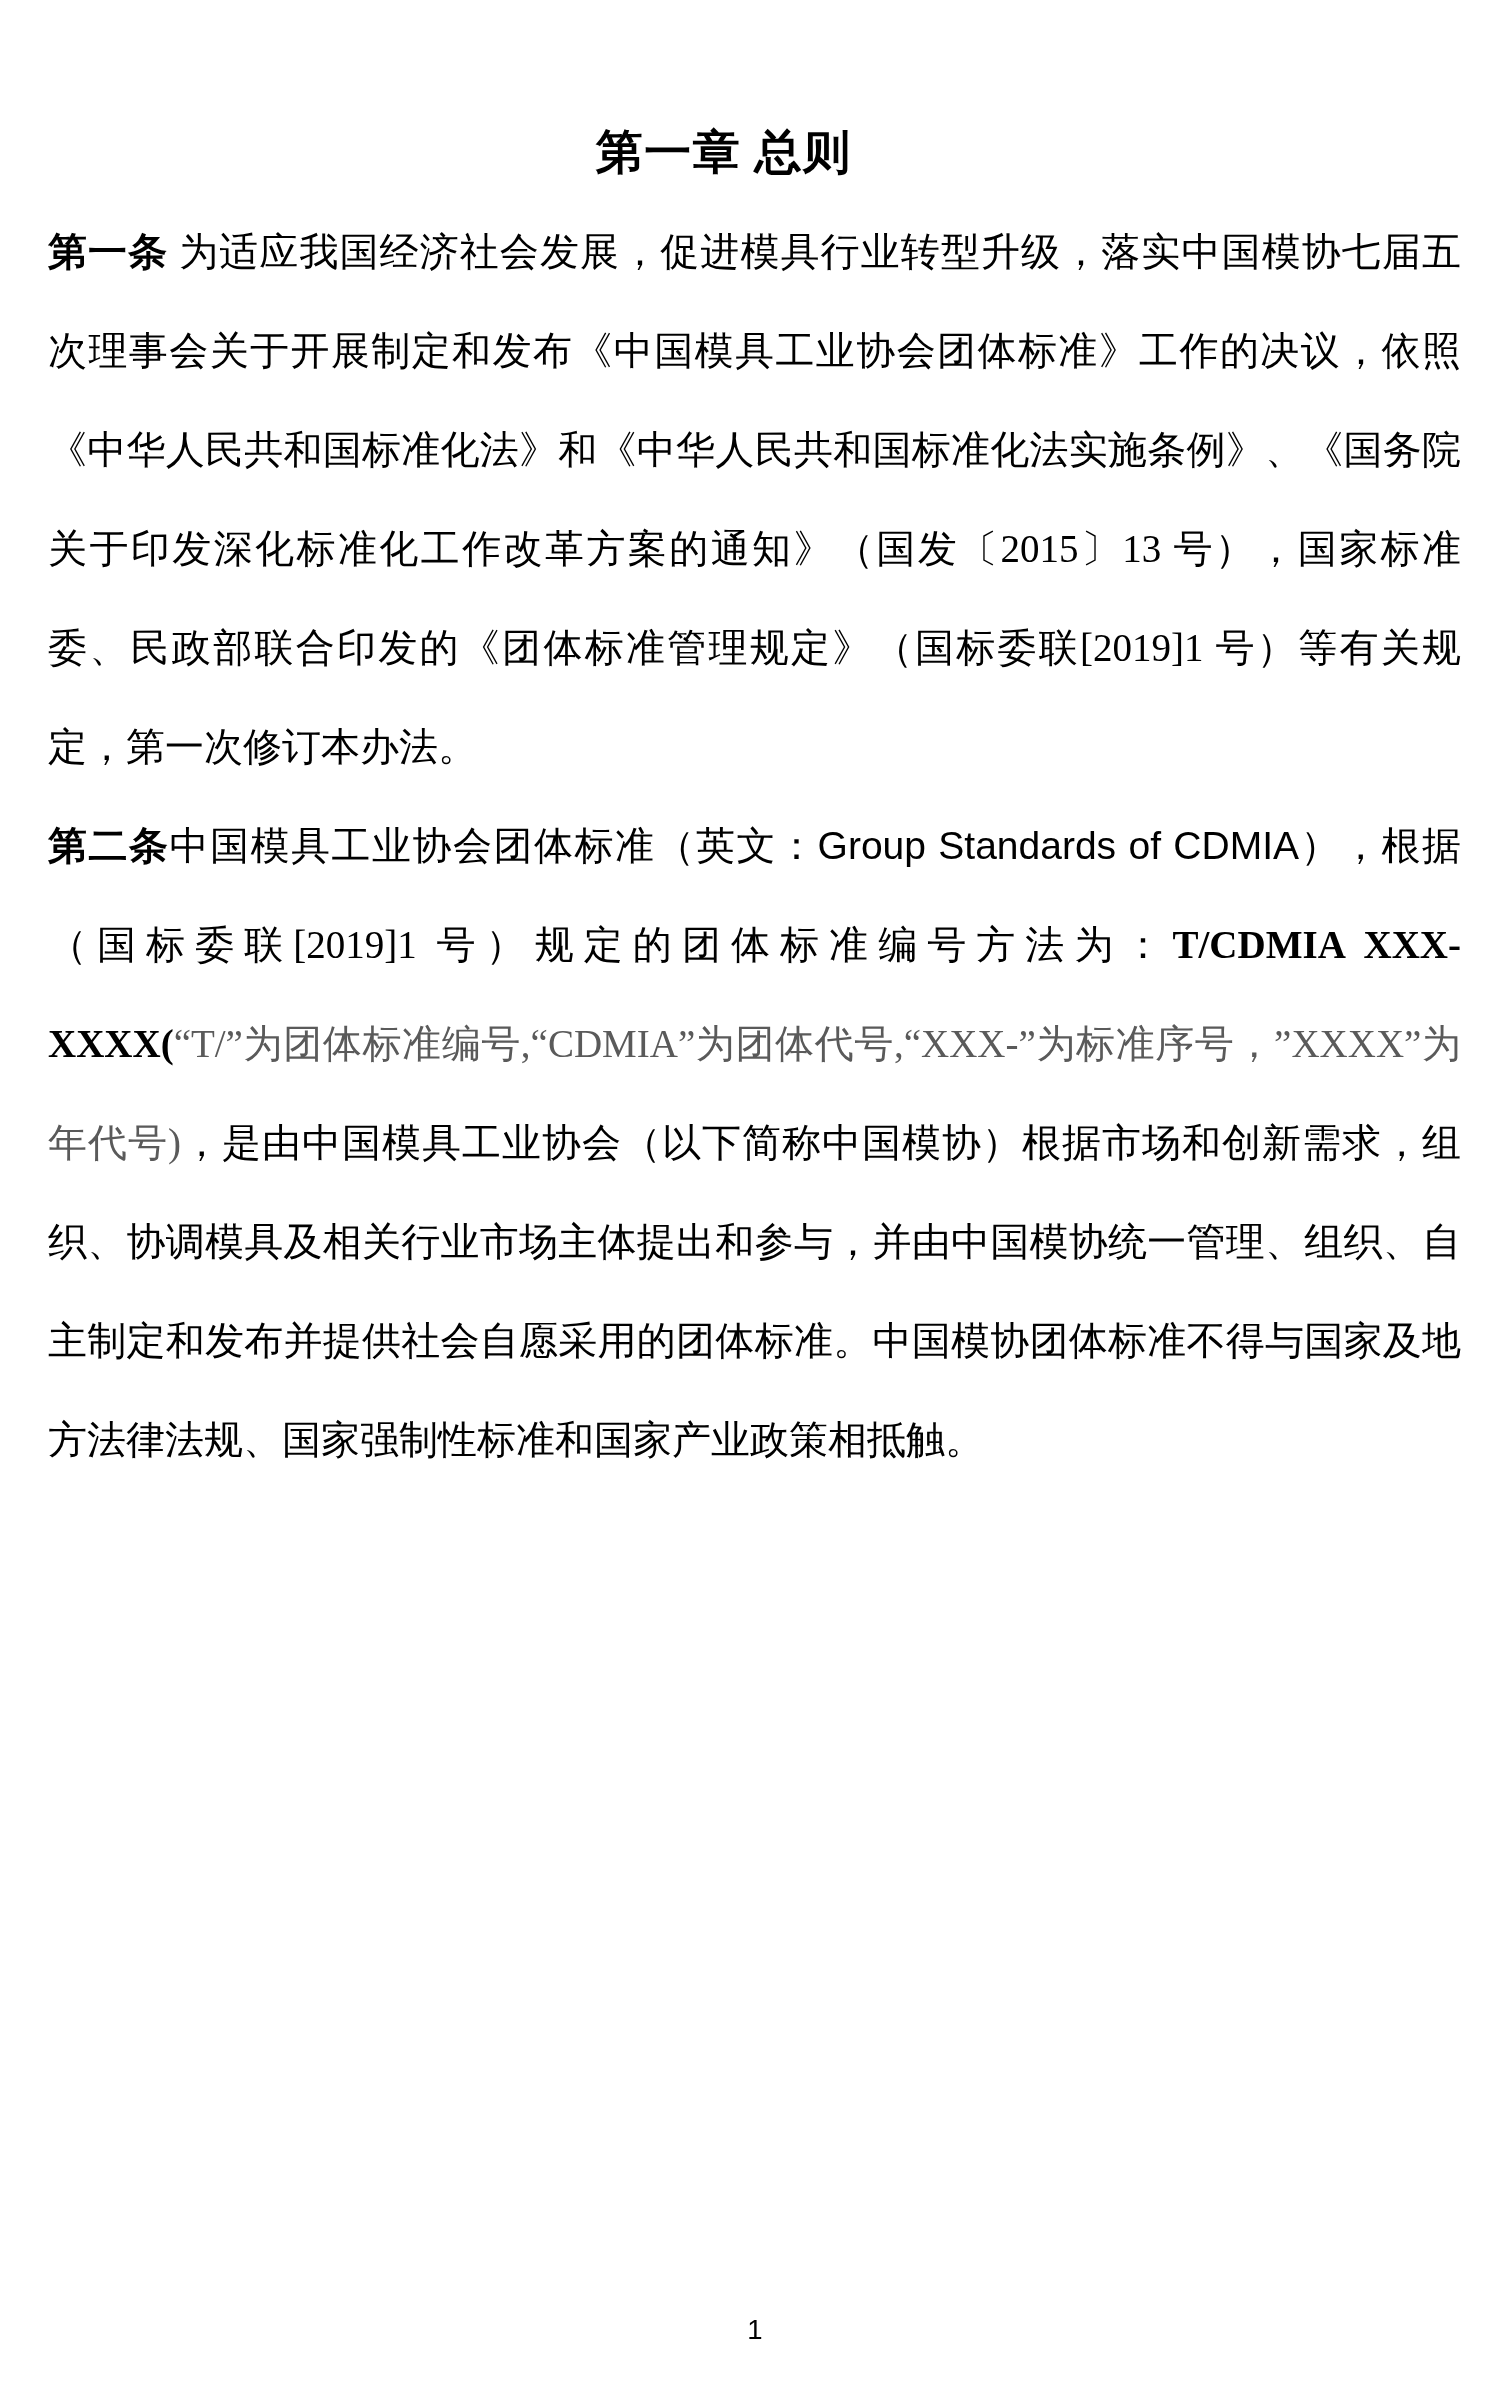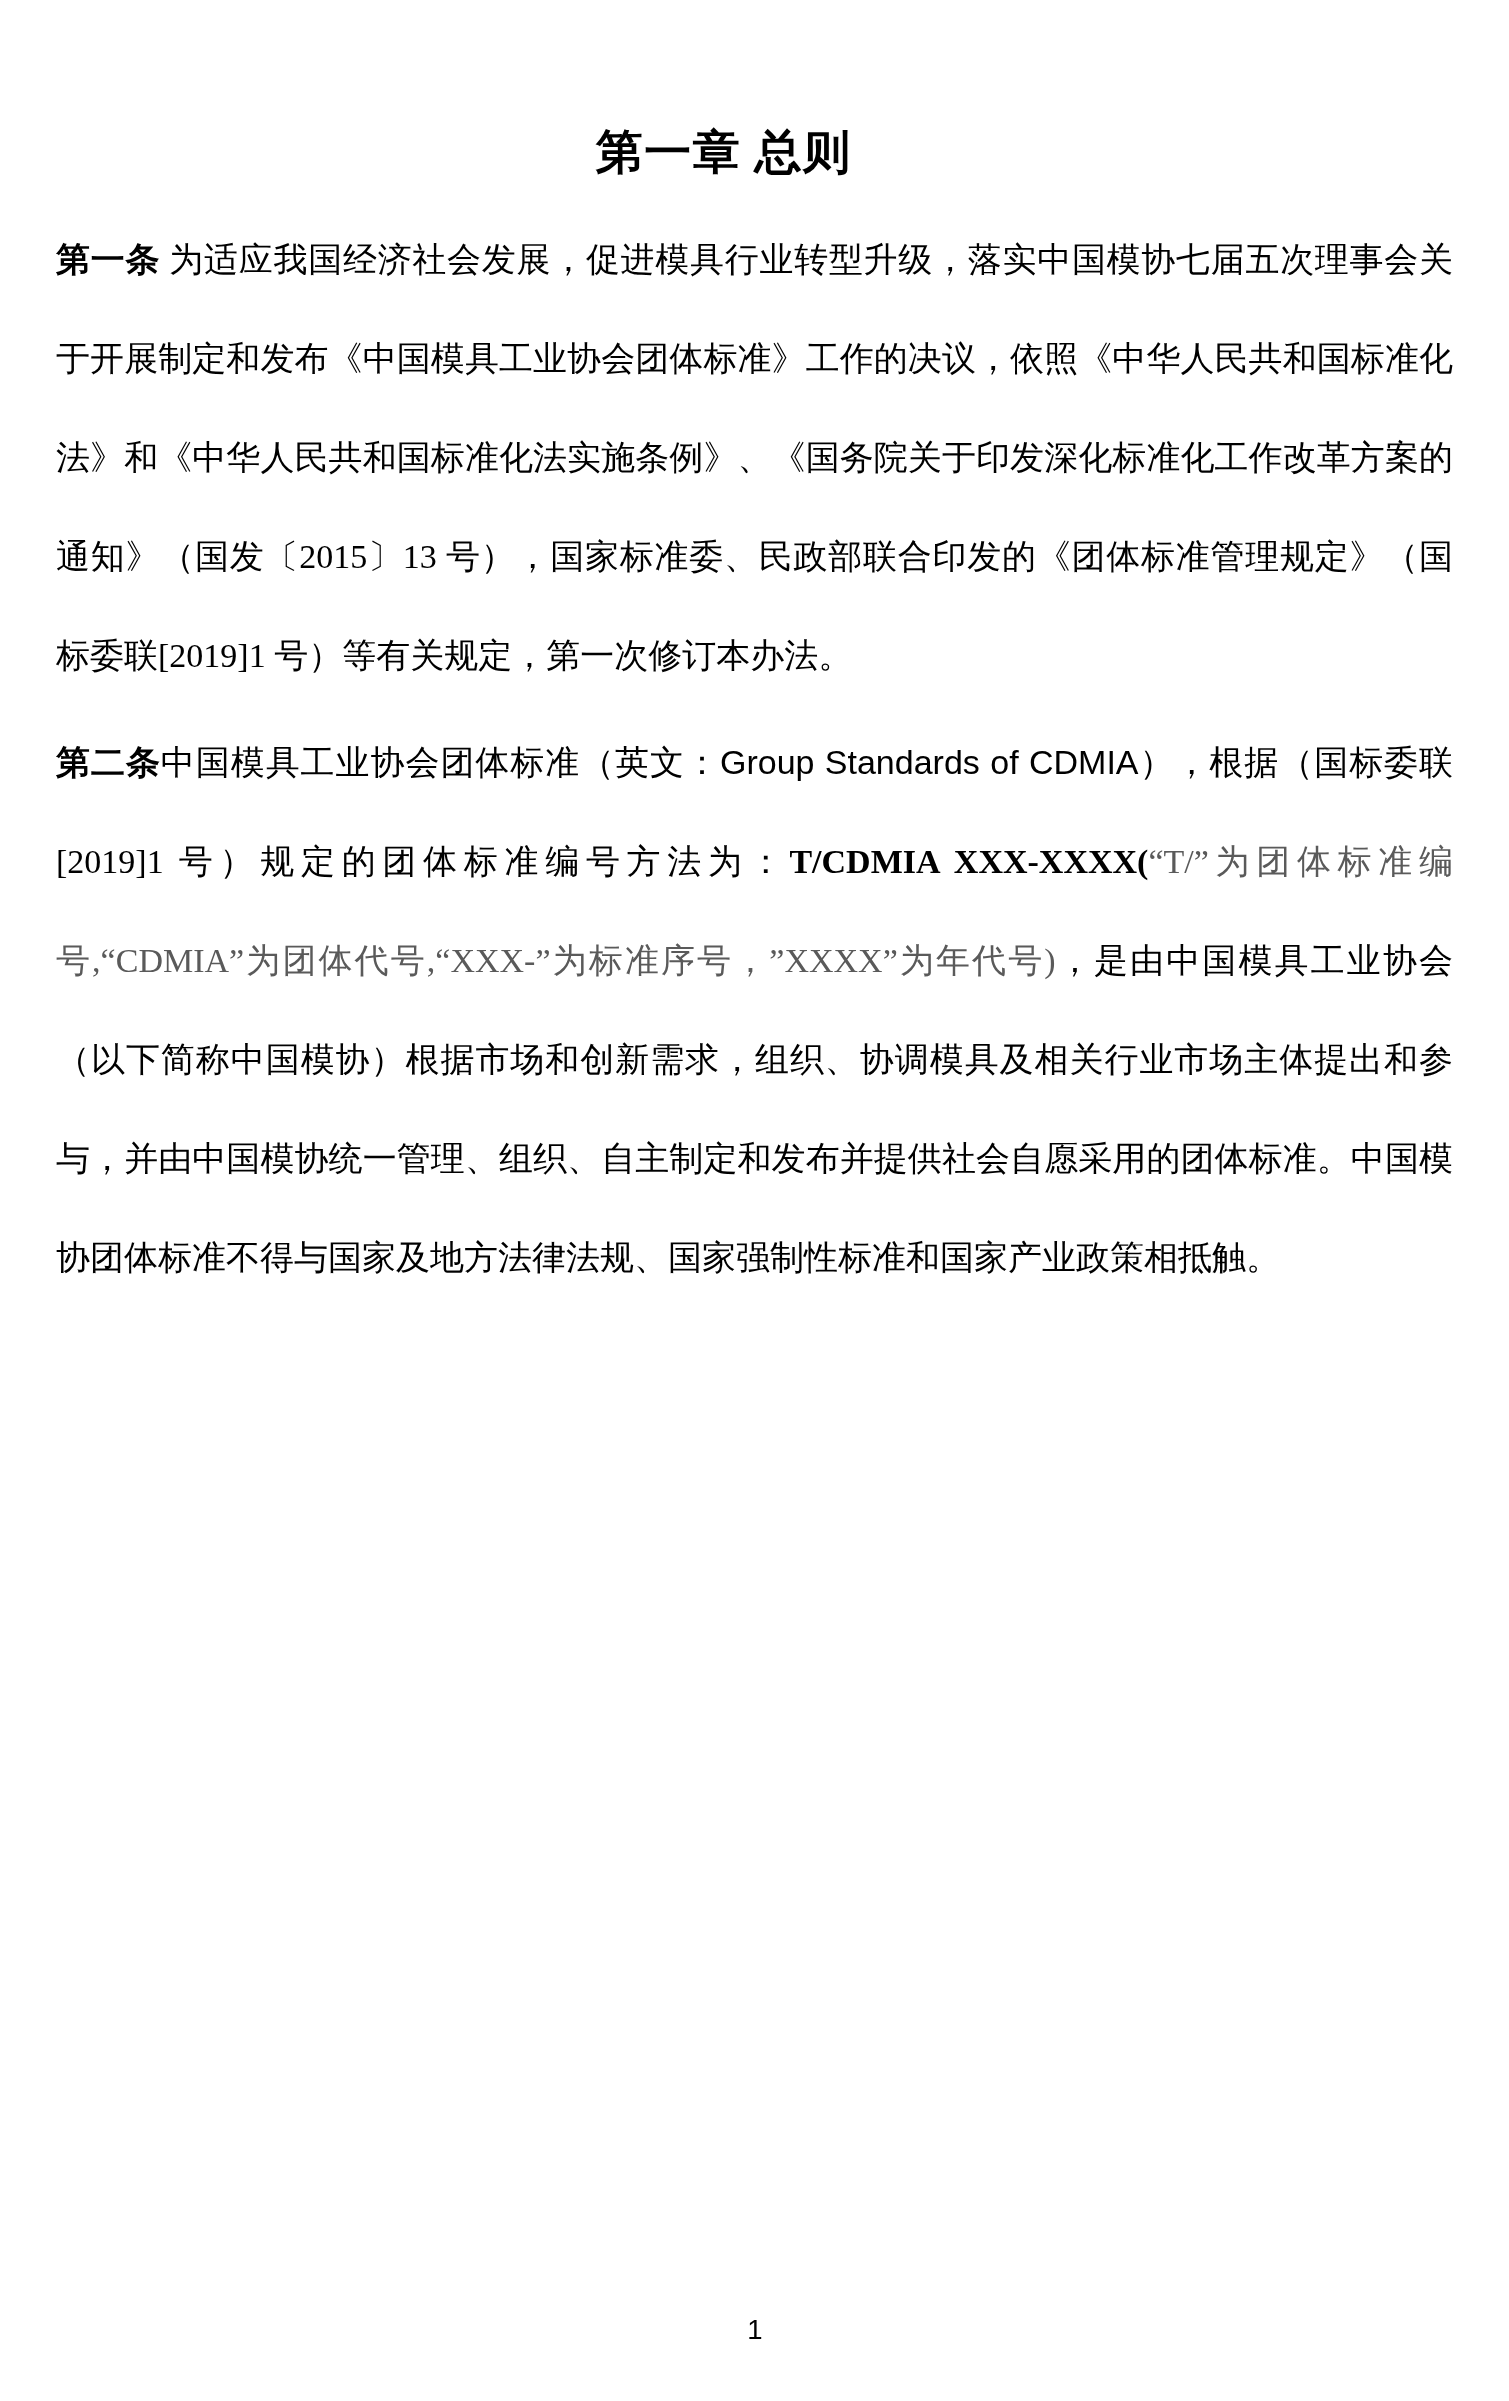--- a/index.html
+++ b/index.html
@@ -22,22 +22,22 @@
     margin: 0;
     position: relative;
     left: -31px;
     font-size: 47px;
     font-weight: bold;
     line-height: 99px;
     text-align: center;
     letter-spacing: 1.5px;
   }
   .para {
-    margin: 8px;
-    font-size: 34px;
+    margin: 0;
+    font-size: 39px;
     line-height: 99px;
     text-align: justify;
     text-justify: inter-character;
   }
   .b { font-weight: bold; }
   .latin { font-family: "Liberation Sans", "DejaVu Sans", sans-serif; }
   .code-bold { font-weight: bold; font-family: "Liberation Serif", "DejaVu Serif", serif; }
   .gray { color: #5a5a5a; }
   .footer {
     position: absolute;

